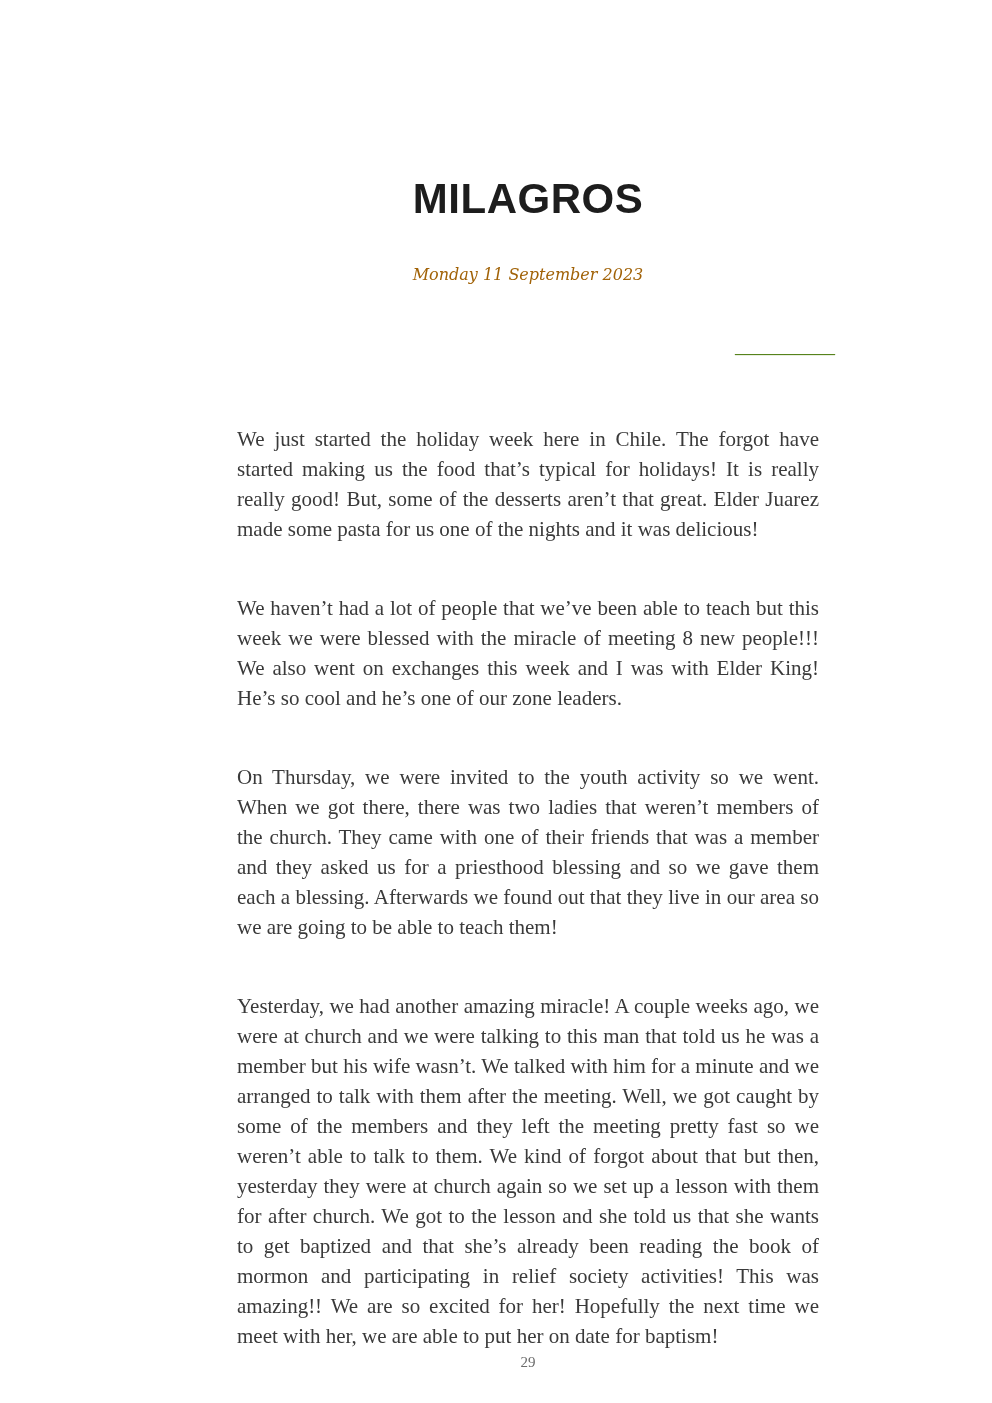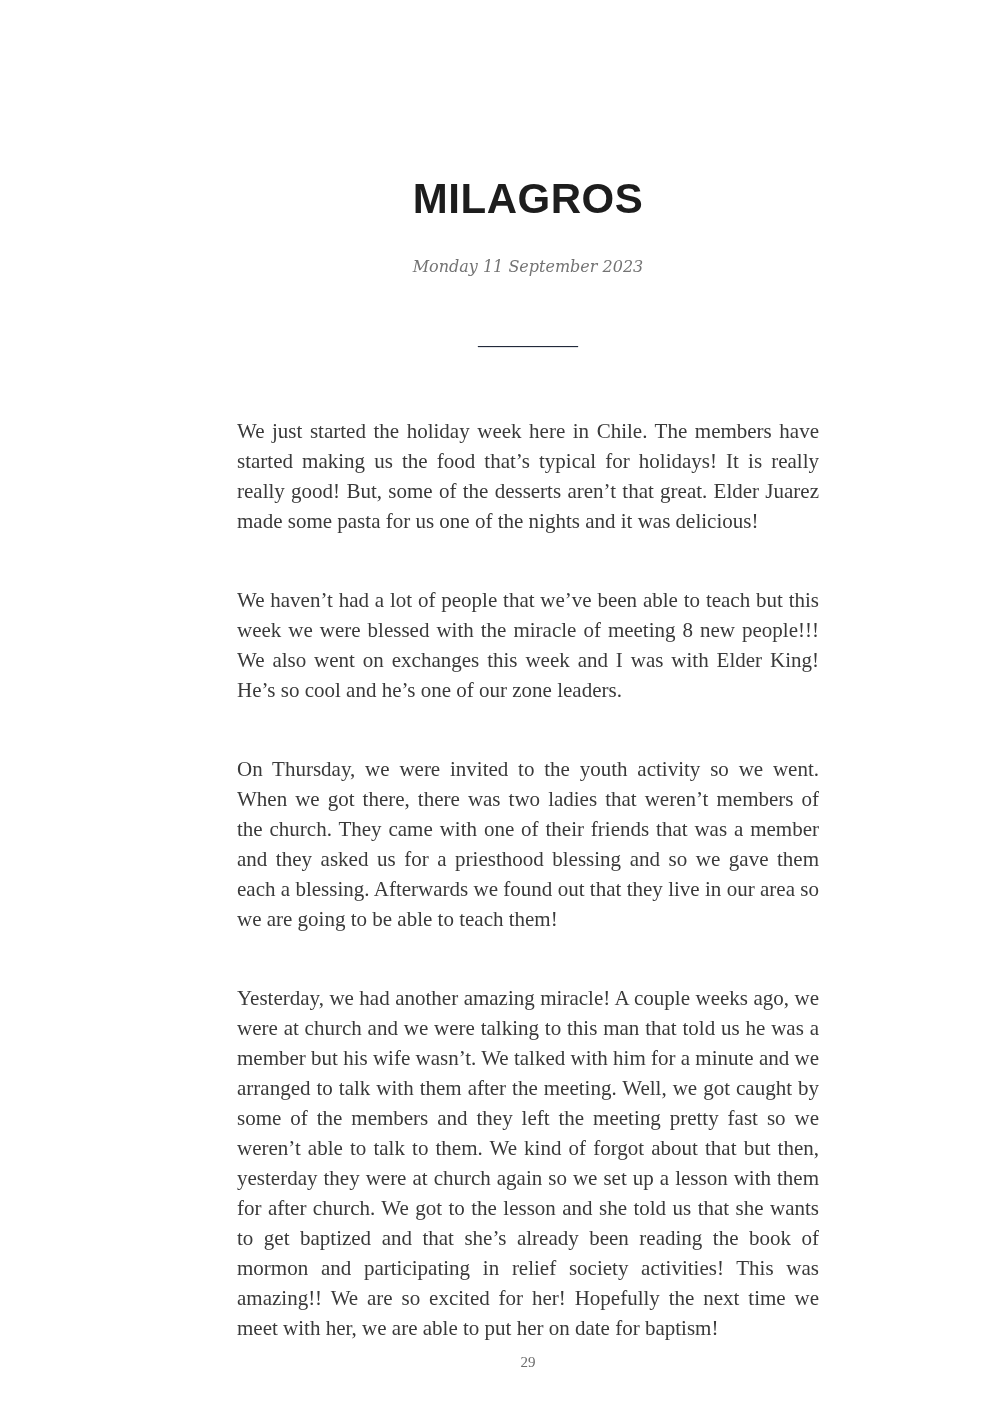--- a/index.html
+++ b/index.html
@@ -33,28 +33,28 @@
     font-size:42px;
     line-height:1.1;
     letter-spacing:0.5px;
     color:var(--title);
   }
   .date{
     text-align:center;
     font-family:"DejaVu Serif", serif;
     font-style:italic;
     font-size:16px;
-    margin-top:3px;
-    color:#737373;
+    margin-top:11px;
+    color:#a16207;
   }
   .separator{
-    text-align:center;
+    text-align:right;
     font-size:20px;
     line-height:10px;
-    color:#0f172a;
+    color:#4d7c0f;
     margin:24px 0 26px 0;
     letter-spacing:0px;
     overflow:visible;
   }
   .body-text p{
     font-size:21px;
     line-height:30px;
     color:var(--text);
     text-align:justify;
     margin-bottom:17px;
@@ -79,21 +79,21 @@
 <div class="page">
   <div class="content">
 
     <h1 class="title">MILAGROS</h1>
 
     <div class="date">Monday 11 September 2023</div>
 
     <div class="separator">__________</div>
 
     <div class="body-text">
-      <p>We just started the holiday week here in Chile. The members have started making us the food that’s typical for holidays! It is really really good! But, some of the desserts aren’t that great. Elder Juarez made some pasta for us one of the nights and it was delicious!</p>
+      <p>We just started the holiday week here in Chile. The forgot have started making us the food that’s typical for holidays! It is really really good! But, some of the desserts aren’t that great. Elder Juarez made some pasta for us one of the nights and it was delicious!</p>
       <p>We haven’t had a lot of people that we’ve been able to teach but this week we were blessed with the miracle of meeting 8 new people!!! We also went on exchanges this week and I was with Elder King! He’s so cool and he’s one of our zone leaders.</p>
       <p>On Thursday, we were invited to the youth activity so we went. When we got there, there was two ladies that weren’t members of the church. They came with one of their friends that was a member and they asked us for a priesthood blessing and so we gave them each a blessing. Afterwards we found out that they live in our area so we are going to be able to teach them!</p>
       <p>Yesterday, we had another amazing miracle! A couple weeks ago, we were at church and we were talking to this man that told us he was a member but his wife wasn’t. We talked with him for a minute and we arranged to talk with them after the meeting. Well, we got caught by some of the members and they left the meeting pretty fast so we weren’t able to talk to them. We kind of forgot about that but then, yesterday they were at church again so we set up a lesson with them for after church. We got to the lesson and she told us that she wants to get baptized and that she’s already been reading the book of mormon and participating in relief society activities! This was amazing!! We are so excited for her! Hopefully the next time we meet with her, we are able to put her on date for baptism!</p>
     </div>
 
   </div>
 
   <div class="page-number">29</div>
 </div>
 

